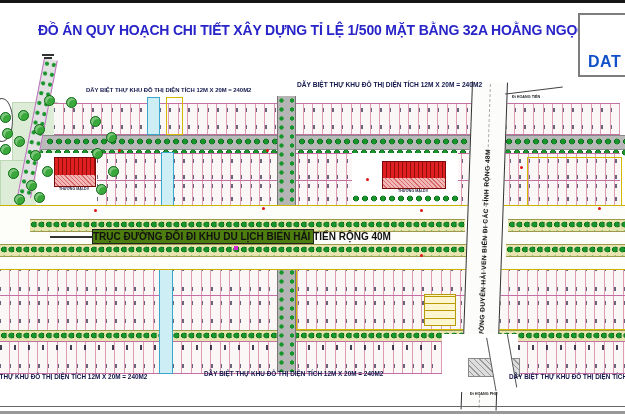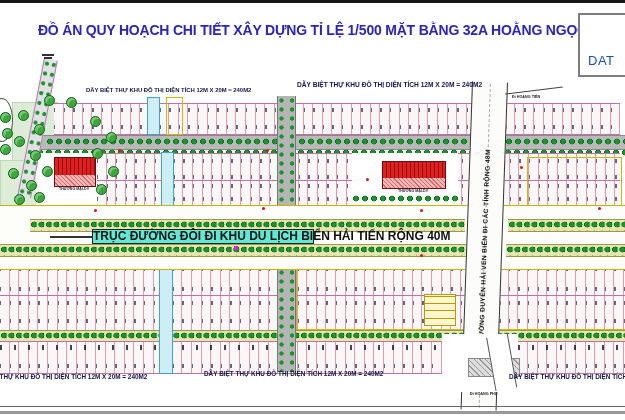--- a/index.html
+++ b/index.html
@@ -5,21 +5,21 @@
   html,body{margin:0;padding:0;background:#fff;}
   .sheet{position:relative;width:625px;height:420px;background:#fff;overflow:hidden;
          font-family:"Liberation Sans",sans-serif;}
   .abs{position:absolute;}
   .top-rule{left:0;top:0;width:625px;height:3px;background:#161616;}
   .title{left:0;top:22px;width:625px;text-align:center;color:#2824c8;font-size:14px;
          font-weight:600;letter-spacing:-0.2px;white-space:nowrap;}
   .subtitle{left:0;top:44px;width:625px;text-align:center;color:#2824c8;font-size:9.3px;
             font-weight:600;white-space:nowrap;}
   .logo-box{left:578px;top:13px;width:52px;height:60px;background:#fff;border:2px solid #7d7d7d;}
-  .logo-text{left:588px;top:53px;color:#1050c8;font-size:13px;font-weight:normal;letter-spacing:.5px;}
+  .logo-text{left:588px;top:53px;color:#1050c8;font-size:16px;font-weight:bold;letter-spacing:.5px;}
 
   
   .park{background:#dcecd6;border:1px solid #bcd8b4;}
   .ptree{width:9px;height:9px;border-radius:50%;background:#3aa83a;border:1px solid #0b6b14;
          box-shadow:inset 2px 2px 0 rgba(255,255,255,.35);}
 
   
   .plots{background:repeating-linear-gradient(90deg,#fbf7f6 0 8.6px,#dd9cb4 8.6px 9.6px);
          border-top:1px solid #c470a4;border-bottom:1px solid #c470a4;}
   .ticks{position:absolute;left:0;right:0;height:4px;
@@ -33,21 +33,21 @@
   .trow-bare{background-image:radial-gradient(circle at 4px 4.5px,#18962c 0 2.2px,#0c6e1c 2.2px 2.9px,transparent 3.1px);
         background-size:9px 9px;}
 
   .roadA{background:#b9b9b9;border-top:1px solid #8a8a8a;border-bottom:1px solid #8a8a8a;}
   .vroad{background:#b5b5b5;border-left:1px solid #777;border-right:1px solid #777;
          background-image:radial-gradient(circle at 3.5px 4.5px,#18962c 0 1.9px,transparent 2.4px),
                           radial-gradient(circle at 14px 4.5px,#18962c 0 1.9px,transparent 2.4px);
          background-size:17px 9px;}
 
   .central{background:#fdfdfa;border-top:1.5px solid #c8b400;border-bottom:1.5px solid #c8b400;}
-  .label-box{background:#5eead4;border:1px solid #222;text-align:center;font-size:12px;font-weight:bold;
+  .label-box{background:#4d7c0f;border:1px solid #222;text-align:center;font-size:10px;font-weight:bold;
              color:#111;line-height:13px;white-space:nowrap;}
   .cline{background:#333;}
 
   .coastal{background:#fcfcfa;border-left:1.5px solid #333;border-right:1.5px solid #333;
            transform:rotate(2deg);transform-origin:50% 0;}
   .coastal .dash{position:absolute;left:50%;top:2px;bottom:2px;width:0;border-left:1px dashed #aaa;}
   .vlabel{position:absolute;left:0;top:0;width:100%;height:100%;display:flex;align-items:center;justify-content:center;
           writing-mode:vertical-rl;transform:rotate(180deg);font-size:6.6px;font-weight:bold;color:#111;
           letter-spacing:.4px;white-space:nowrap;}
 

